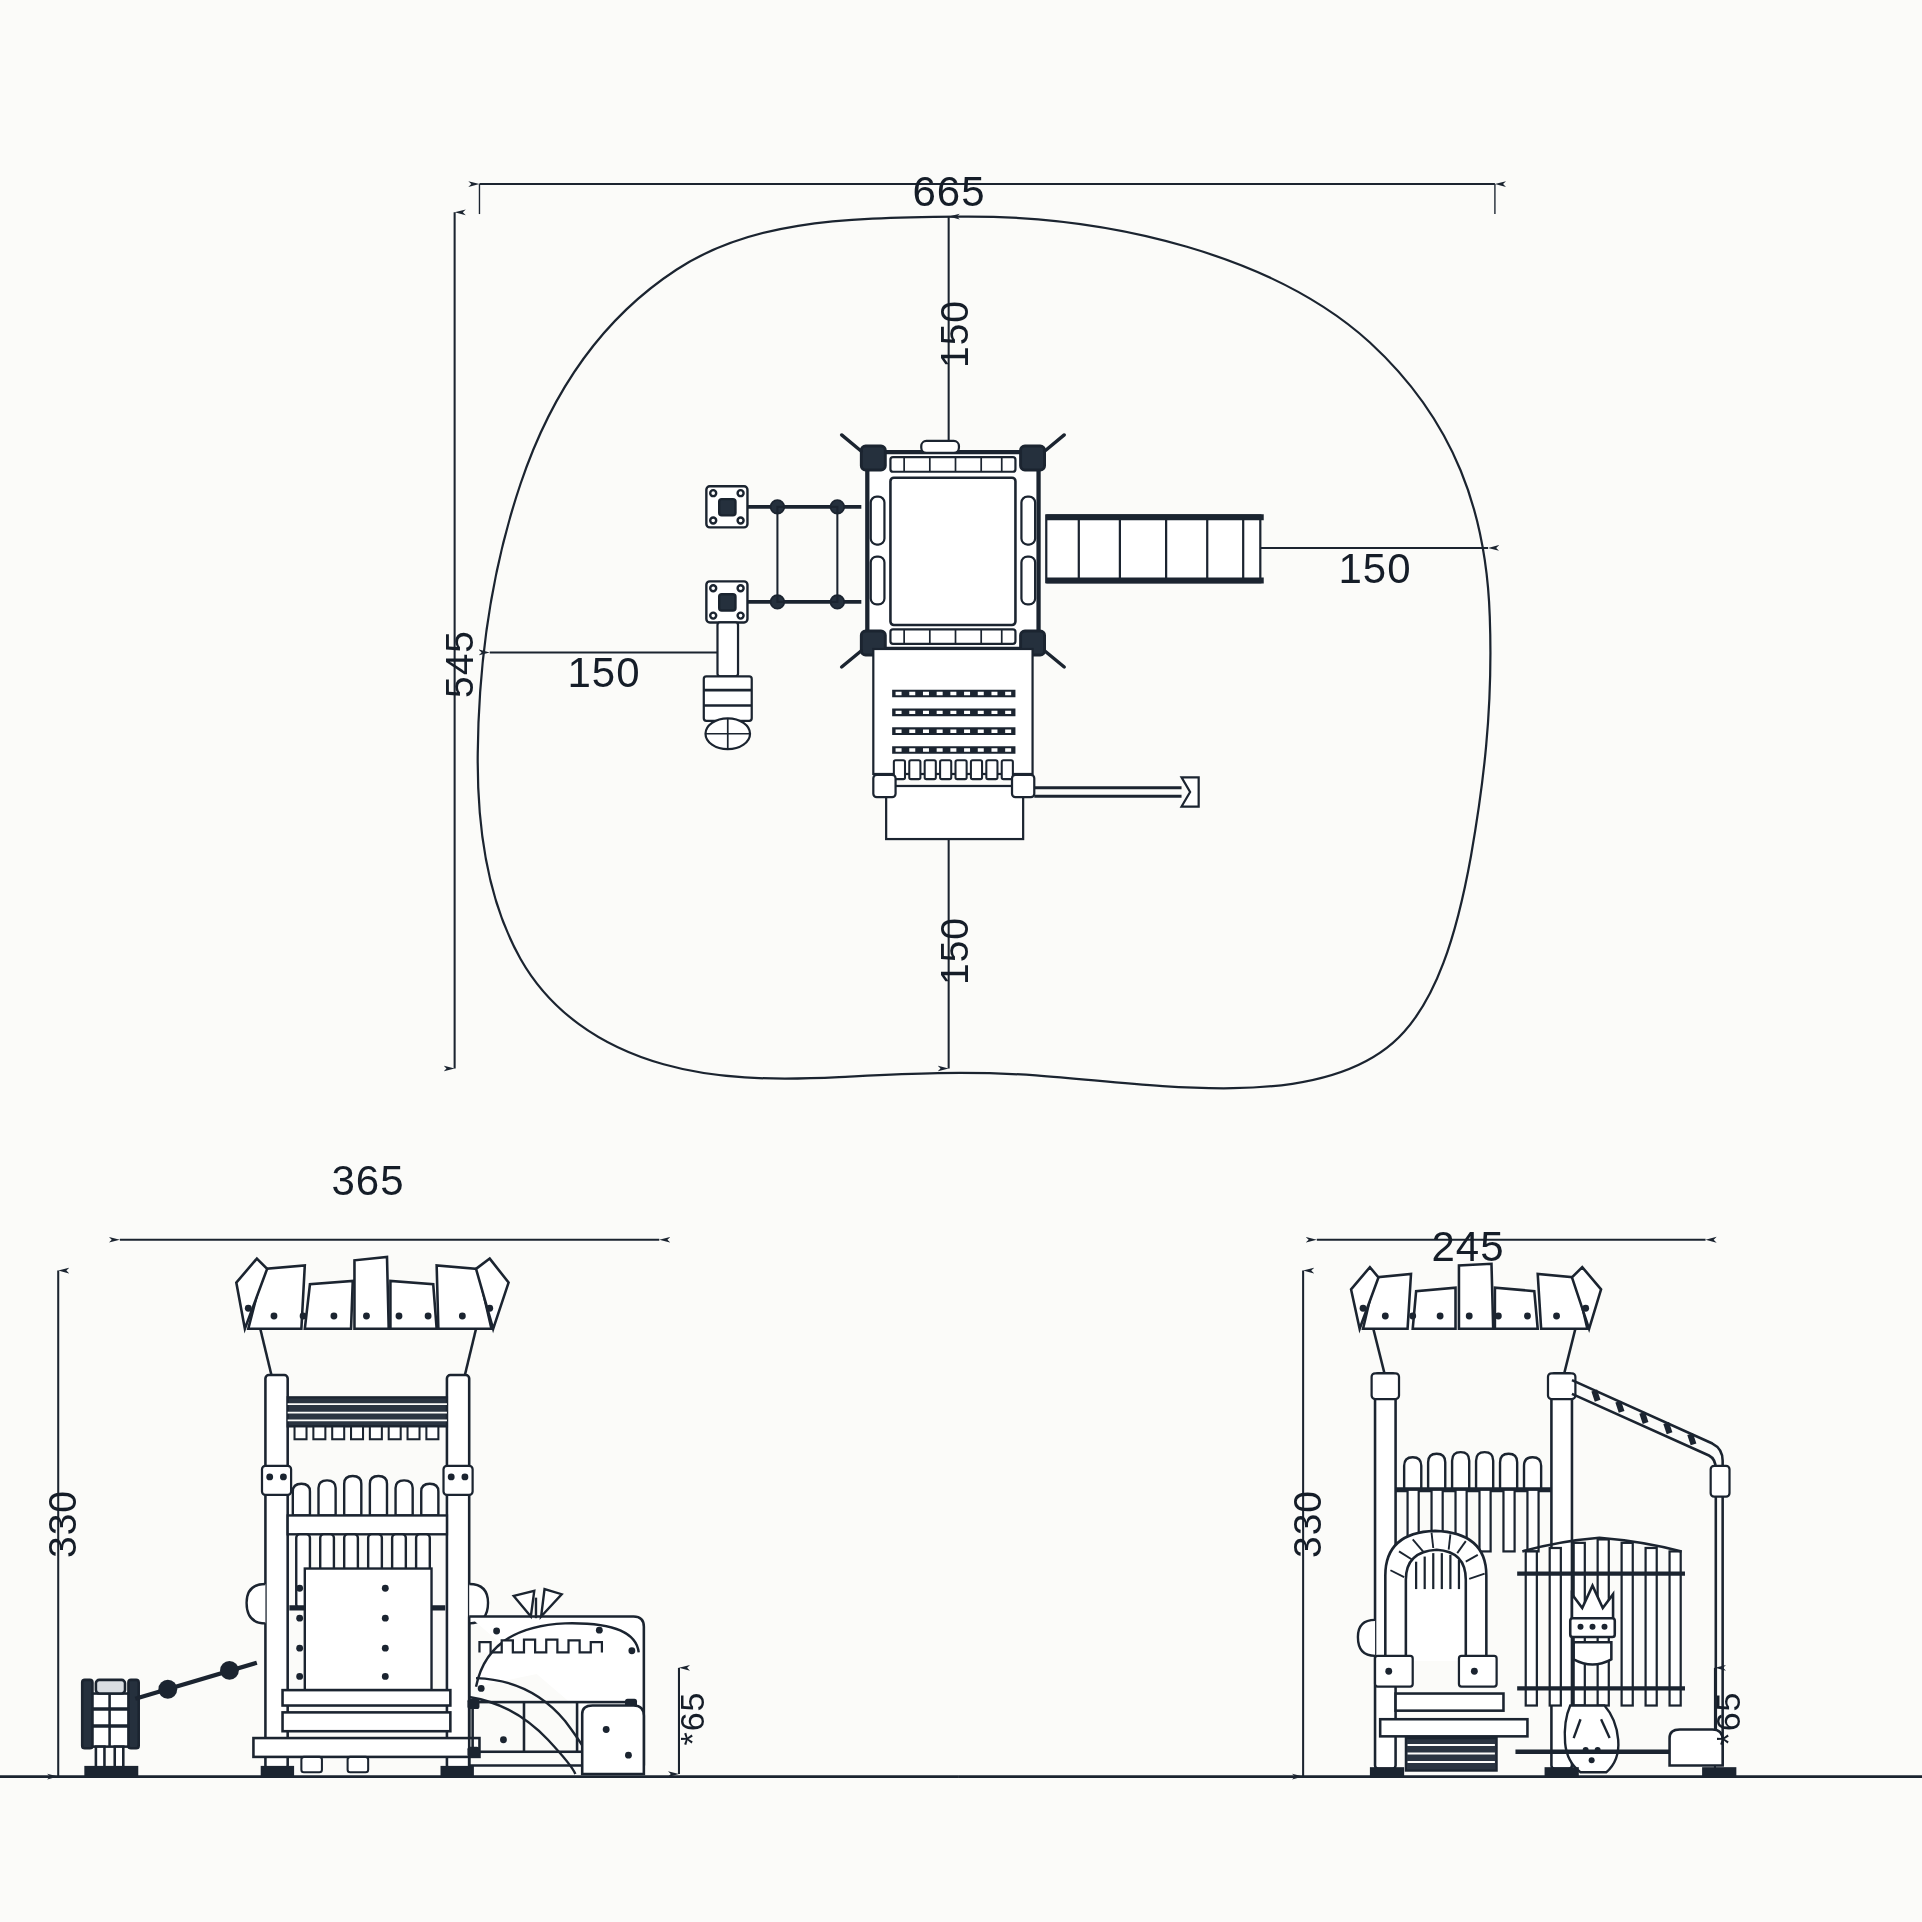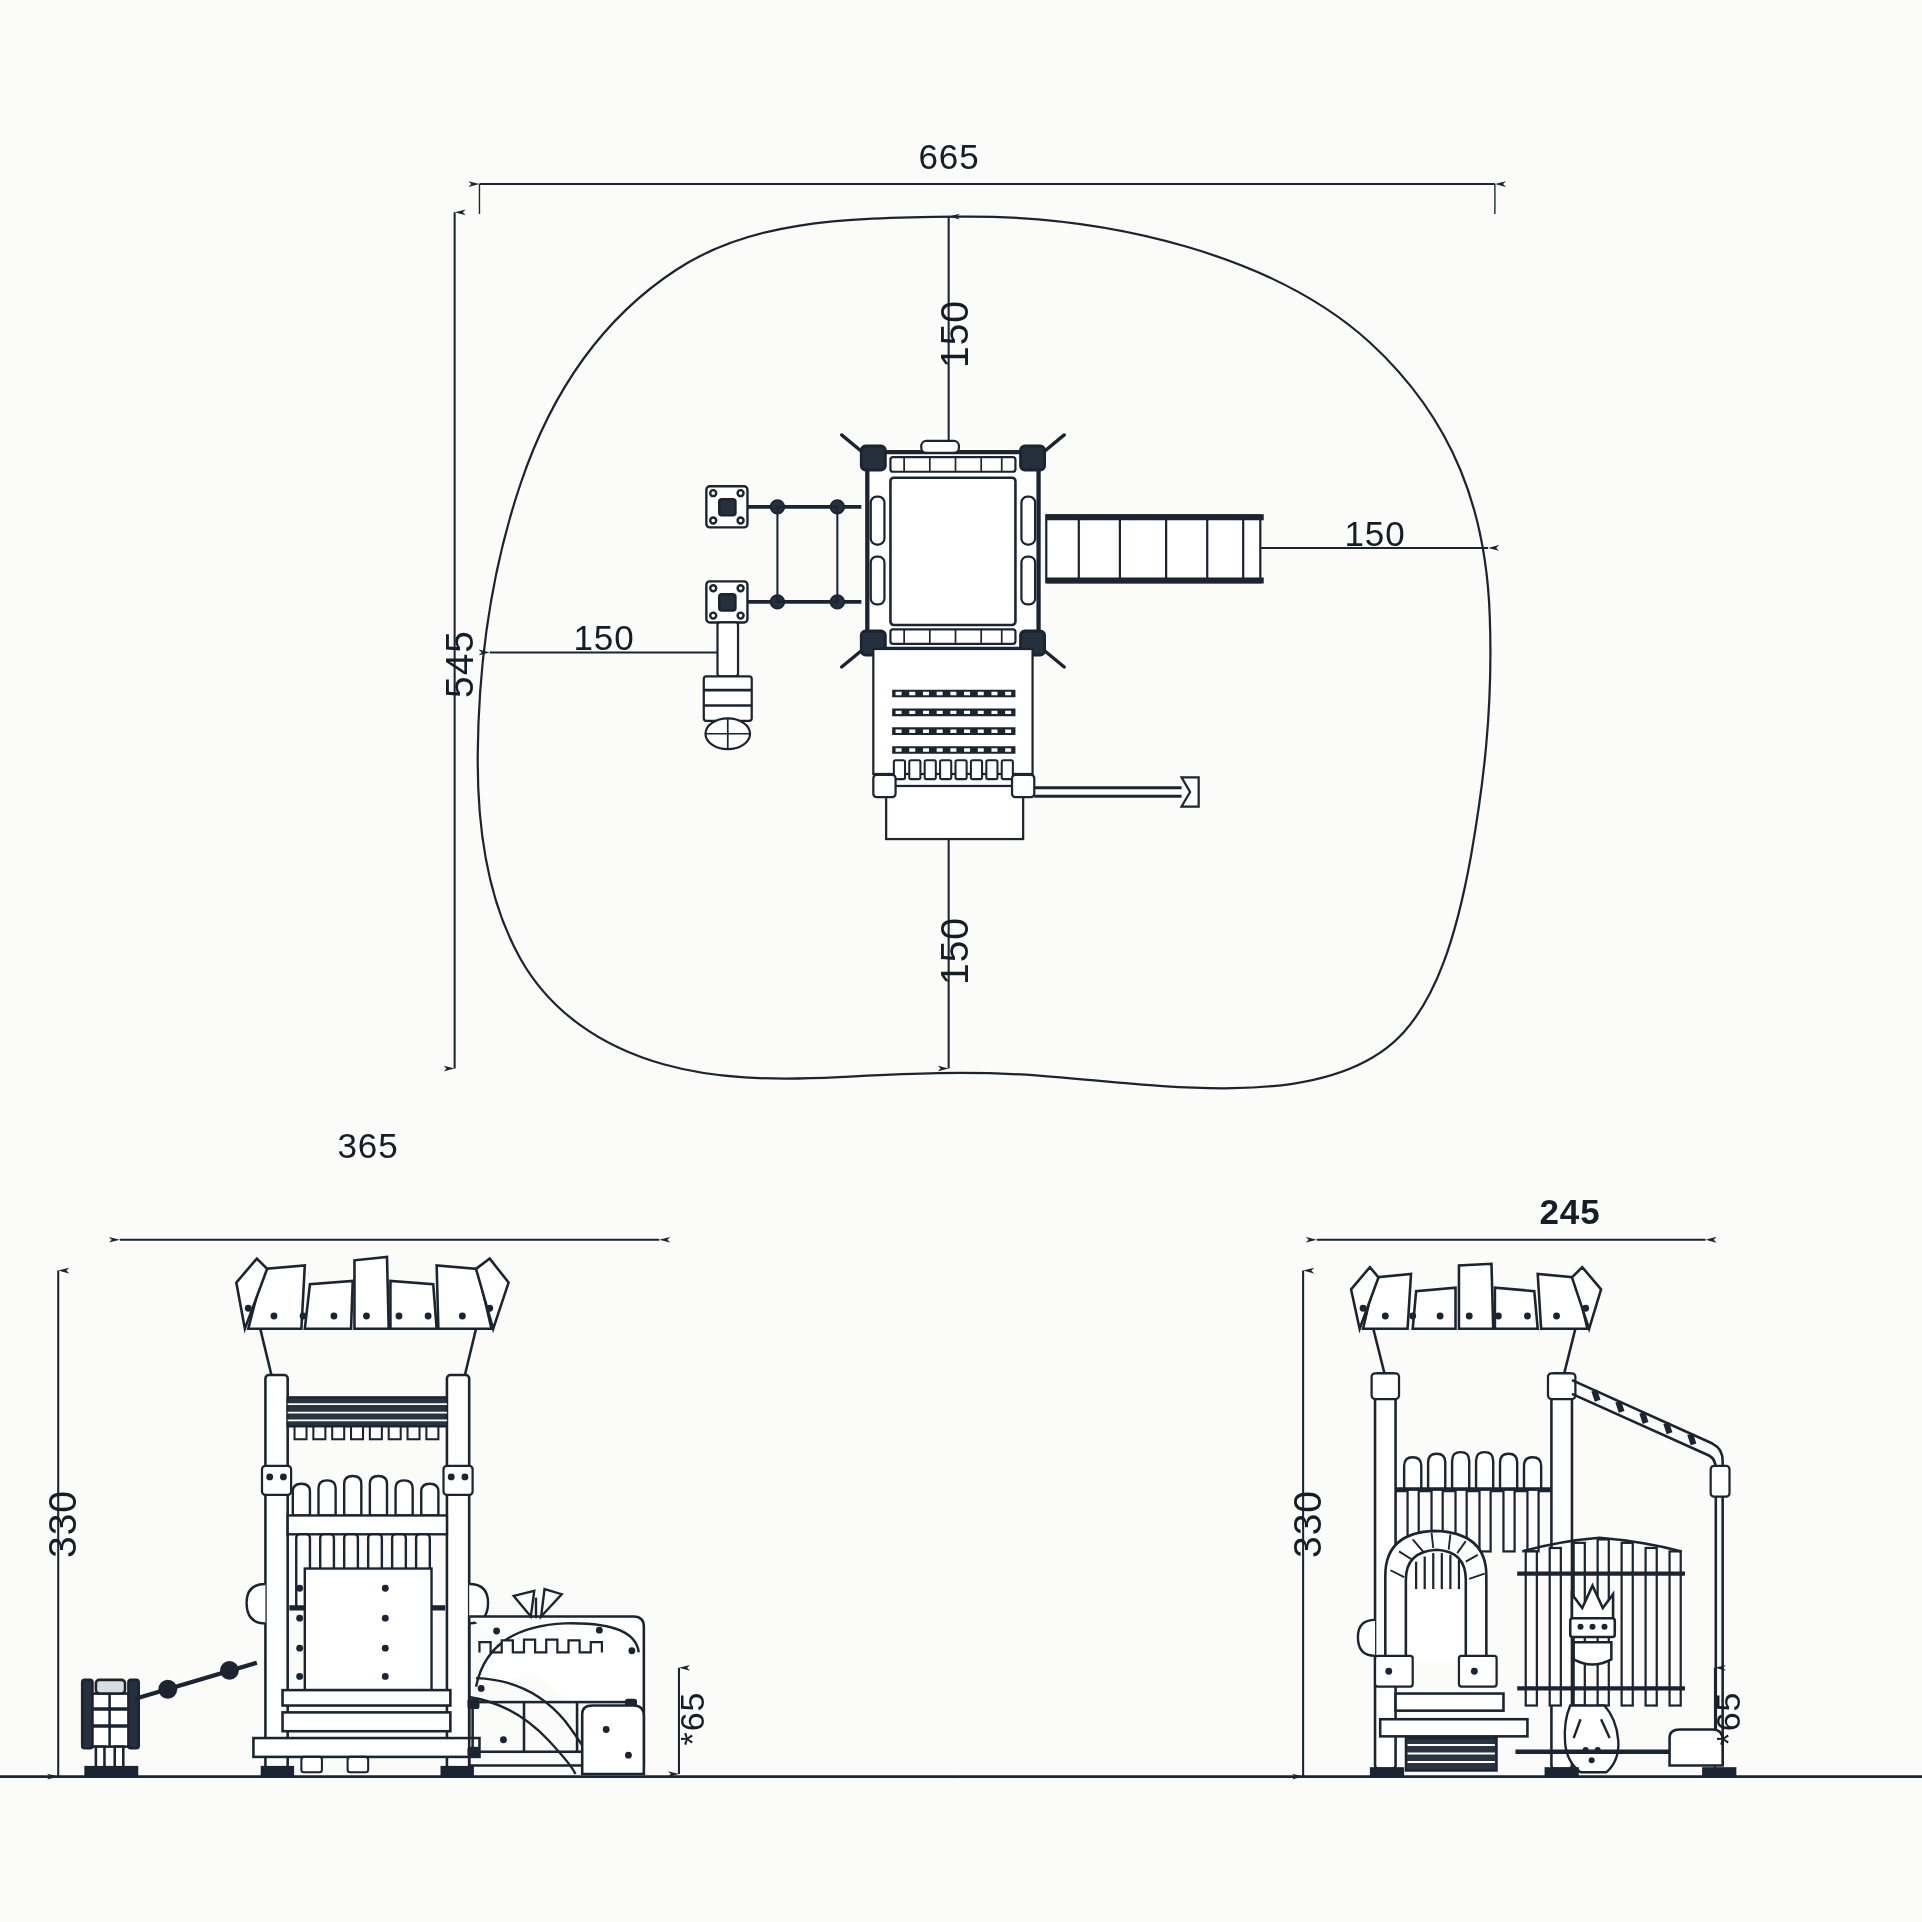--- a/index.html
+++ b/index.html
@@ -29,21 +29,22 @@
     height: 1923px;
   }
   .dimtext {
     position: absolute;
     font-family: "Liberation Sans", sans-serif;
     color: #151d28;
     white-space: nowrap;
     letter-spacing: 0.9px;
   }
   .dim-h {
-    font-size: 35px;
+    font-size: 42px;
+    margin-top: 31px;
   }
   .dim-v {
     font-size: 39px;
     transform-origin: 50% 50%;
   }
   .rot90 { transform: rotate(-90deg); }
   .small { font-size: 34px; }
 </style>
 </head>
 <body>
@@ -616,20 +617,20 @@
   <div class="dimtext dim-h" style="left:1375px; top:514px; transform:translateX(-50%);">150</div>
 
   <div class="dimtext dim-h" style="left:604px; top:618px; transform:translateX(-50%);">150</div>
 
   <div class="dimtext dim-h" style="left:368px; top:1126px; transform:translateX(-50%);">365</div>
 
   <div class="dimtext dim-v rot90" style="left:29px; top:1502px;">330</div>
 
   <div class="dimtext dim-v rot90 small" style="left:666px; top:1699px;">*65</div>
 
-  <div class="dimtext dim-h" style="left:1570px; top:1192px; transform:translateX(-50%);font-weight:bold;">245</div>
+  <div class="dimtext dim-h" style="left:1468px; top:1192px; transform:translateX(-50%);">245</div>
 
   <div class="dimtext dim-v rot90" style="left:1274px; top:1502px;">330</div>
 
   <div class="dimtext dim-v rot90 small" style="left:1702px; top:1699px;">*65</div>
 
 </div>
 
 
 </body></html>

